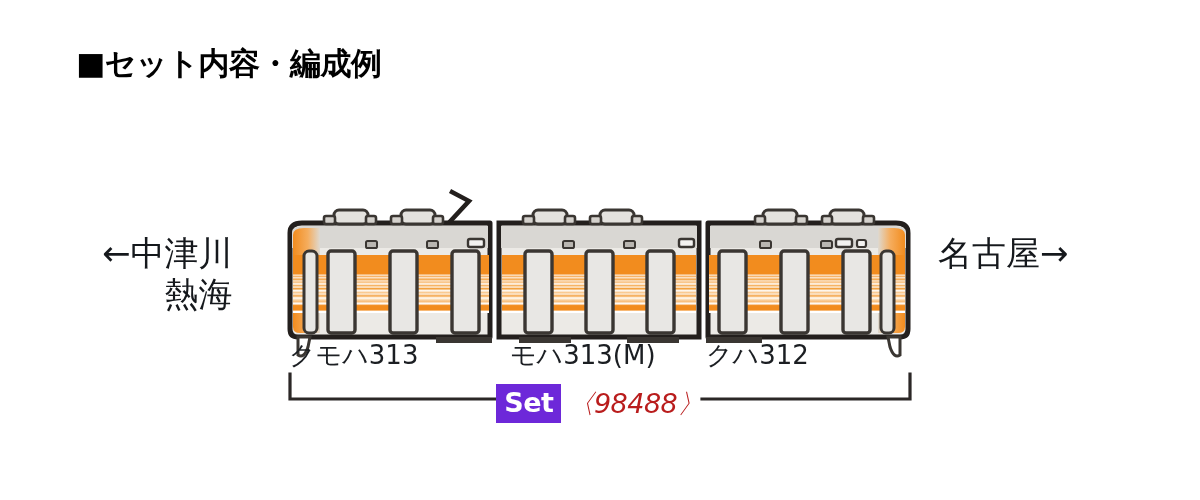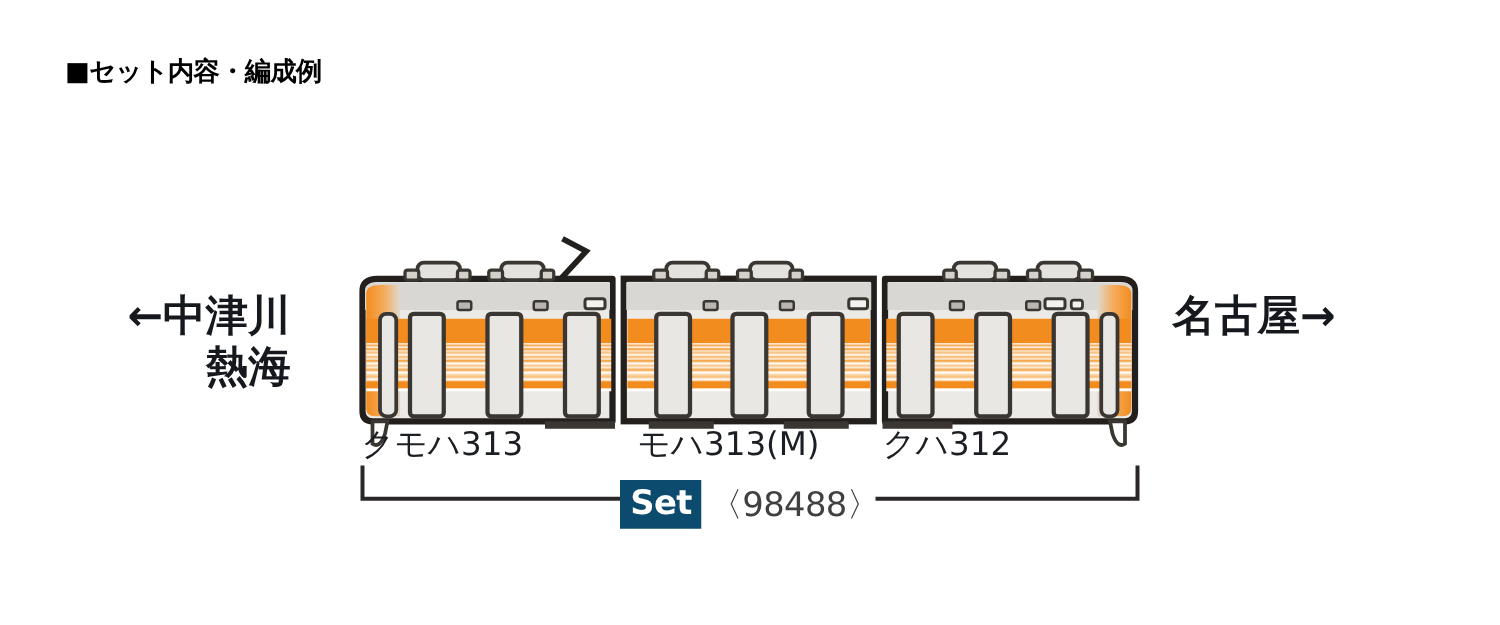--- a/index.html
+++ b/index.html
@@ -12,35 +12,35 @@
     height: 500px;
     position: relative;
     overflow: hidden;
     font-family: "DejaVu Sans", "Liberation Sans", sans-serif;
     color: #1a1a1a;
   }
 
   
   #section-title {
     position: absolute;
-    left: 52px;
+    left: 76px;
     top: 46px;
-    font-size: 21px;
+    font-size: 31px;
     font-weight: bold;
     letter-spacing: -0.5px;
     white-space: nowrap;
     color: #000000;
     line-height: 1.1;
   }
 
   
   .direction-block {
     position: absolute;
     font-size: 34px;
-    font-weight: 700;
+    font-weight: 400;
     line-height: 1.22;
     color: #15181c;
     white-space: nowrap;
   }
   #direction-left {
     left: 102px;
     top: 233px;
     text-align: left;
   }
   #direction-left .dir-line-2 { text-align: right; padding-left: 28px; }
@@ -85,34 +85,35 @@
     position: absolute;
     left: 0;
     top: 384px;
     width: 1200px;
     display: flex;
     align-items: center;
     justify-content: center;
     gap: 6px;
   }
   #set-badge {
-    background: #0c4a6e;
+    background: #6d28d9;
     color: #ffffff;
     font-size: 27px;
     font-weight: bold;
     line-height: 1;
     padding: 5px 8px 7px 8px;
     letter-spacing: -0.5px;
     font-family: "DejaVu Sans", "Liberation Sans", sans-serif;
   }
   #set-code {
     font-size: 27px;
-    color: #404040;
+    color: #b91c1c;
     letter-spacing: -0.5px;
     white-space: nowrap;
+    font-style: italic;
   }
 </style>
 </head>
 <body>
 
 <div id="section-title">■セット内容・編成例</div>
 
 <div class="direction-block" id="direction-left">
   <div class="dir-line-1">←中津川</div>
   <div class="dir-line-2">熱海</div>

